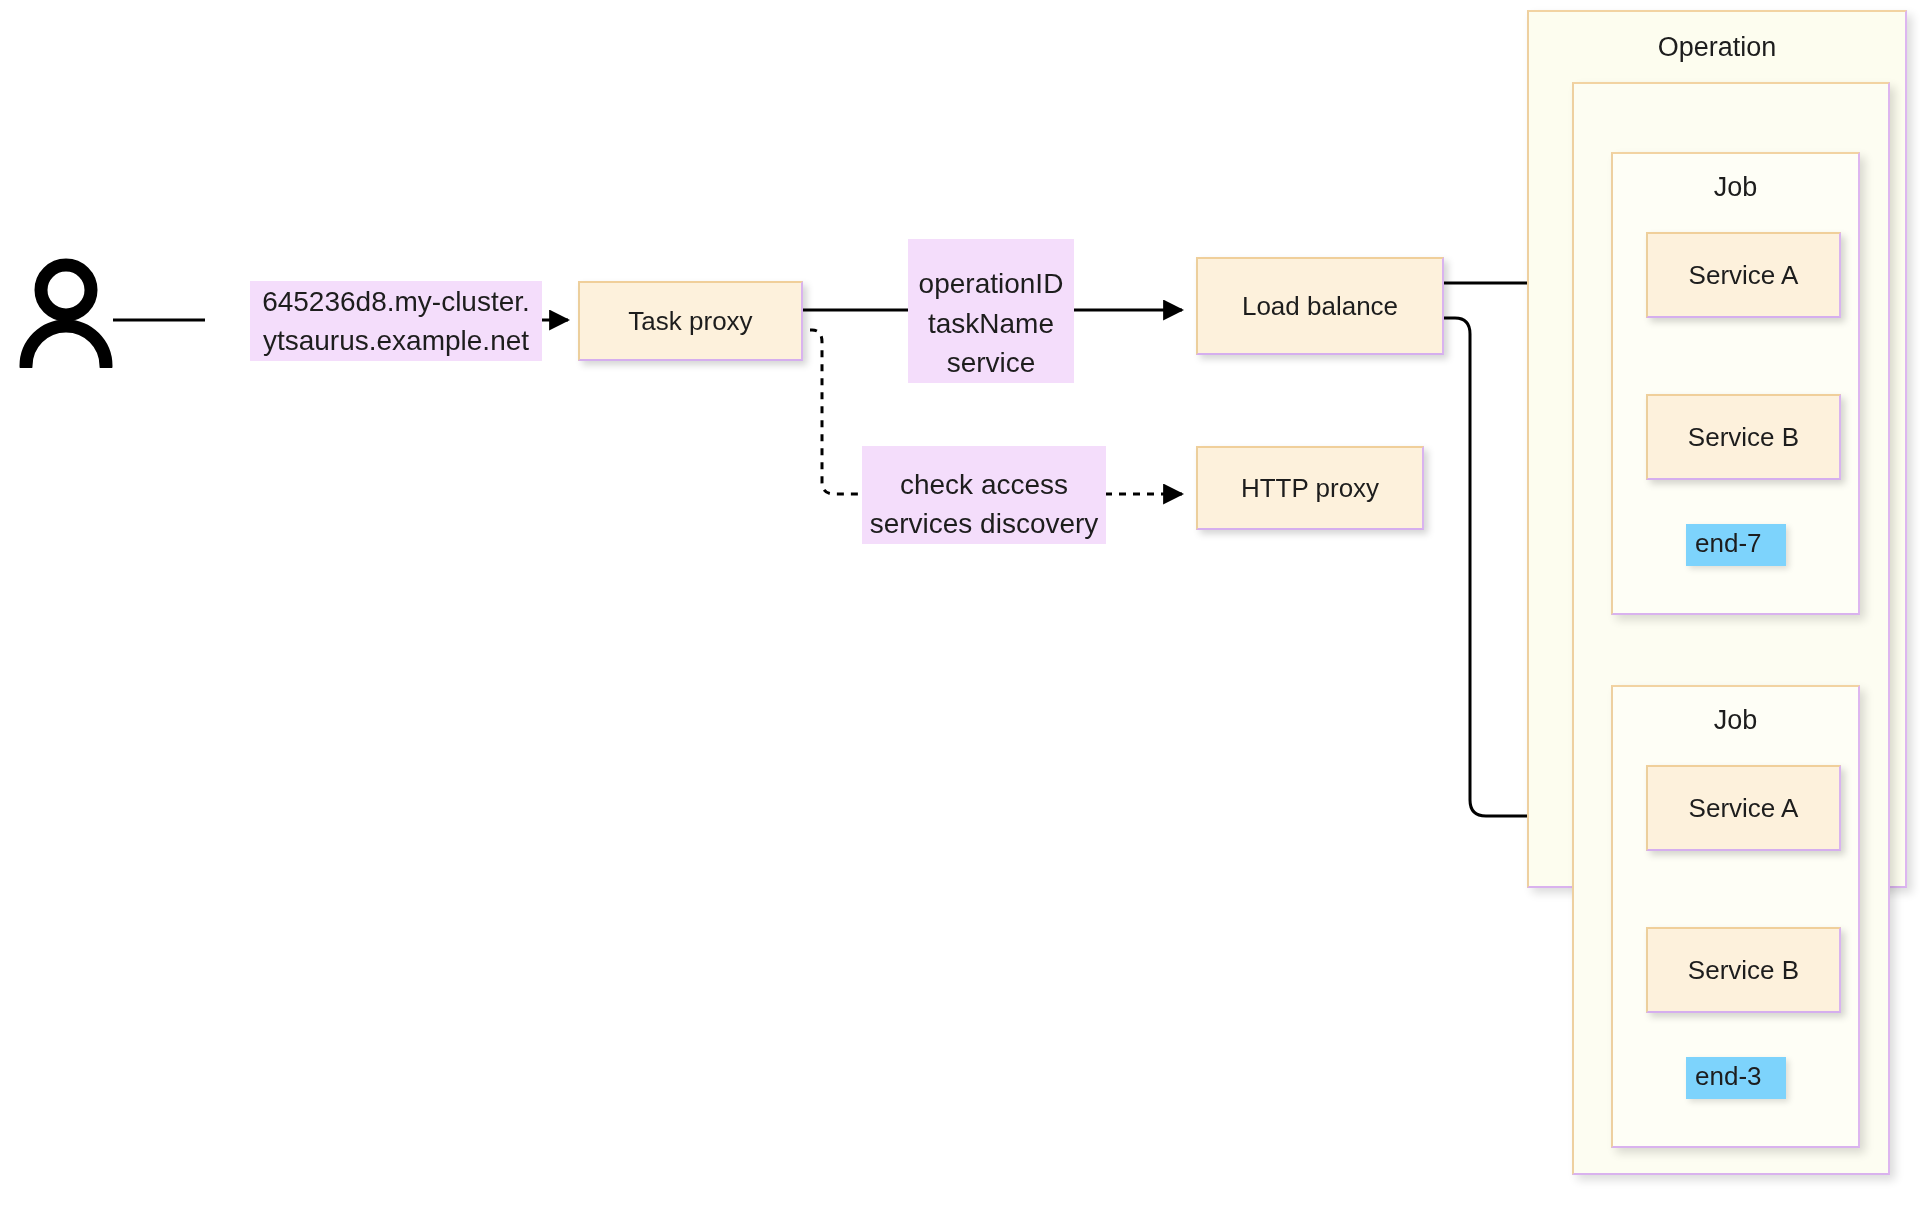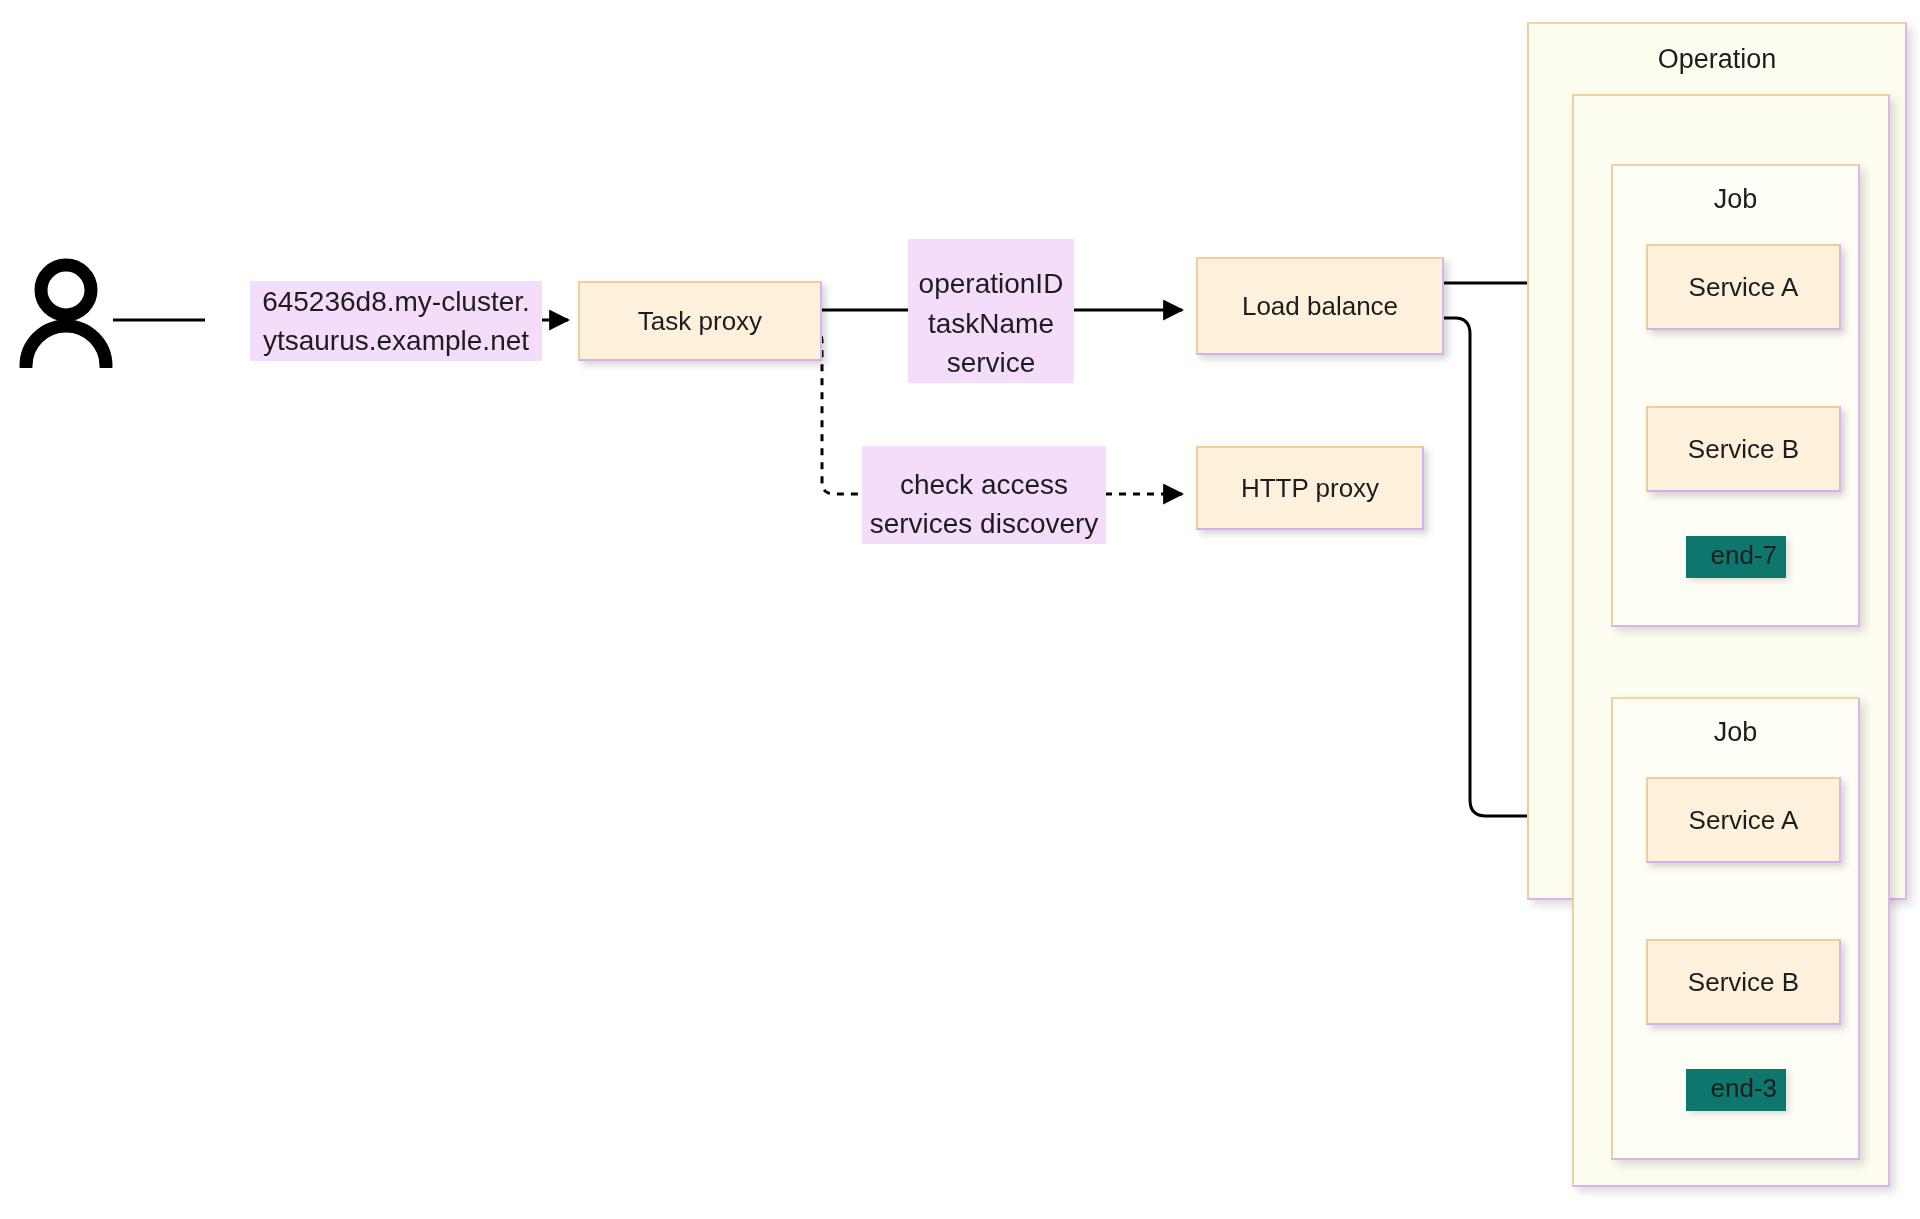--- a/index.html
+++ b/index.html
@@ -56,28 +56,28 @@
     display: flex;
     flex-direction: column;
     justify-content: flex-end;
     align-items: center;
   }
   .annot span { display: block; }
 
   
   .badge {
     position: absolute;
-    background: #0f766e;
+    background: #7dd3fc;
     color: #1d1d1d;
     font-size: 26px;
     line-height: 1.2;
     padding: 4px 9px 6px 9px;
     box-sizing: border-box;
     box-shadow: 3px 3px 6px rgba(0,0,0,0.13);
-    text-align: right;
+    text-align: left;
   }
 
   
   .group {
     position: absolute;
     box-sizing: border-box;
     background: #fdfdf1;
     border-top: 2px solid #f2d3a2;
     border-left: 2px solid #eed0a0;
     border-right: 2px solid #ddb6f0;
@@ -156,33 +156,33 @@
     <span>operationID</span>
     <span>taskName</span>
     <span>service</span>
   </div>
 
   <div class="annot" style="left:862px; top:446px; width:244px; height:98px;">
     <span>check access</span>
     <span>services discovery</span>
   </div>
 
-  <div class="node procbox" style="left:568px; top:281px; width:244px; height:80px;">
+  <div class="node procbox" style="left:568px; top:281px; width:225px; height:80px;">
     <span>Task proxy</span>
   </div>
 
   <div class="node procbox" style="left:1186px; top:257px; width:248px; height:98px;">
     <span>Load balance</span>
   </div>
 
   <div class="node procbox" style="left:1186px; top:446px; width:228px; height:84px;">
     <span>HTTP proxy</span>
   </div>
 
-  <div class="group g-operation" style="left:1527px; top:22px; width:380px; height:878px;">
+  <div class="group g-operation" style="left:1527px; top:10px; width:380px; height:878px;">
     <div class="group-title" style="top:20px;">Operation</div>
 
     <div class="group g-task" style="left:43px; top:70px; width:318px; height:1093px;">
 
       <div class="group g-job" style="left:37px; top:68px; width:249px; height:463px;">
         <div class="group-title" style="top:18px;">Job</div>
 
         <div class="node procbox" style="left:23px; top:78px; width:195px; height:86px;">
           <span>Service A</span>
         </div>

